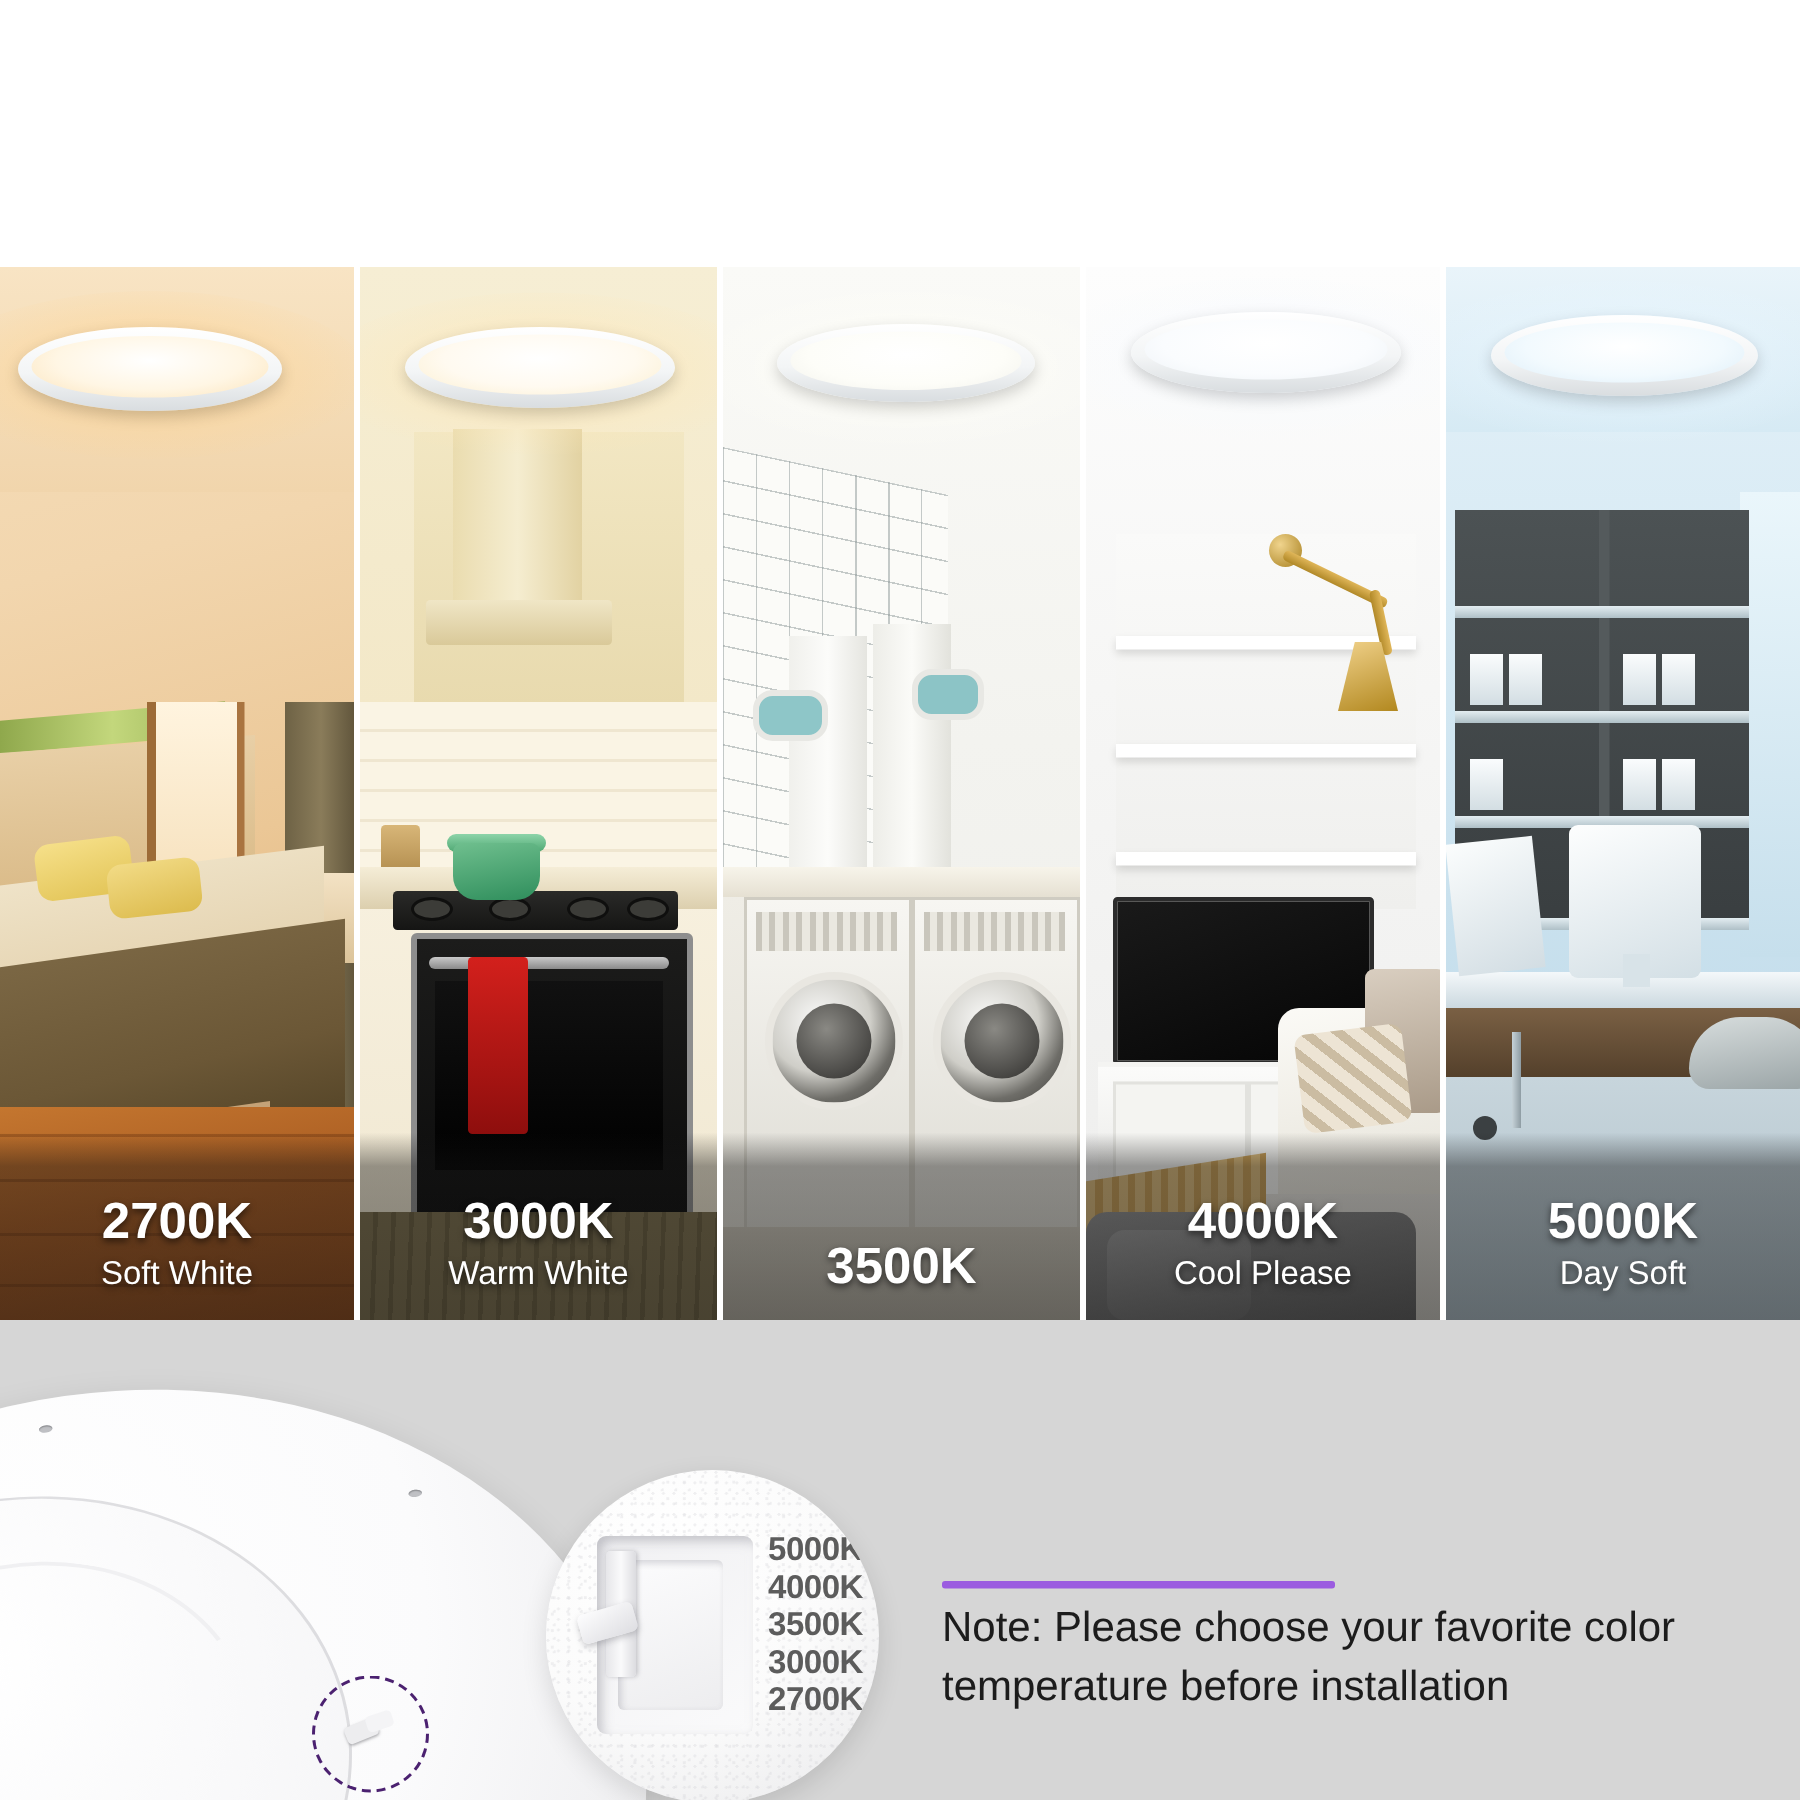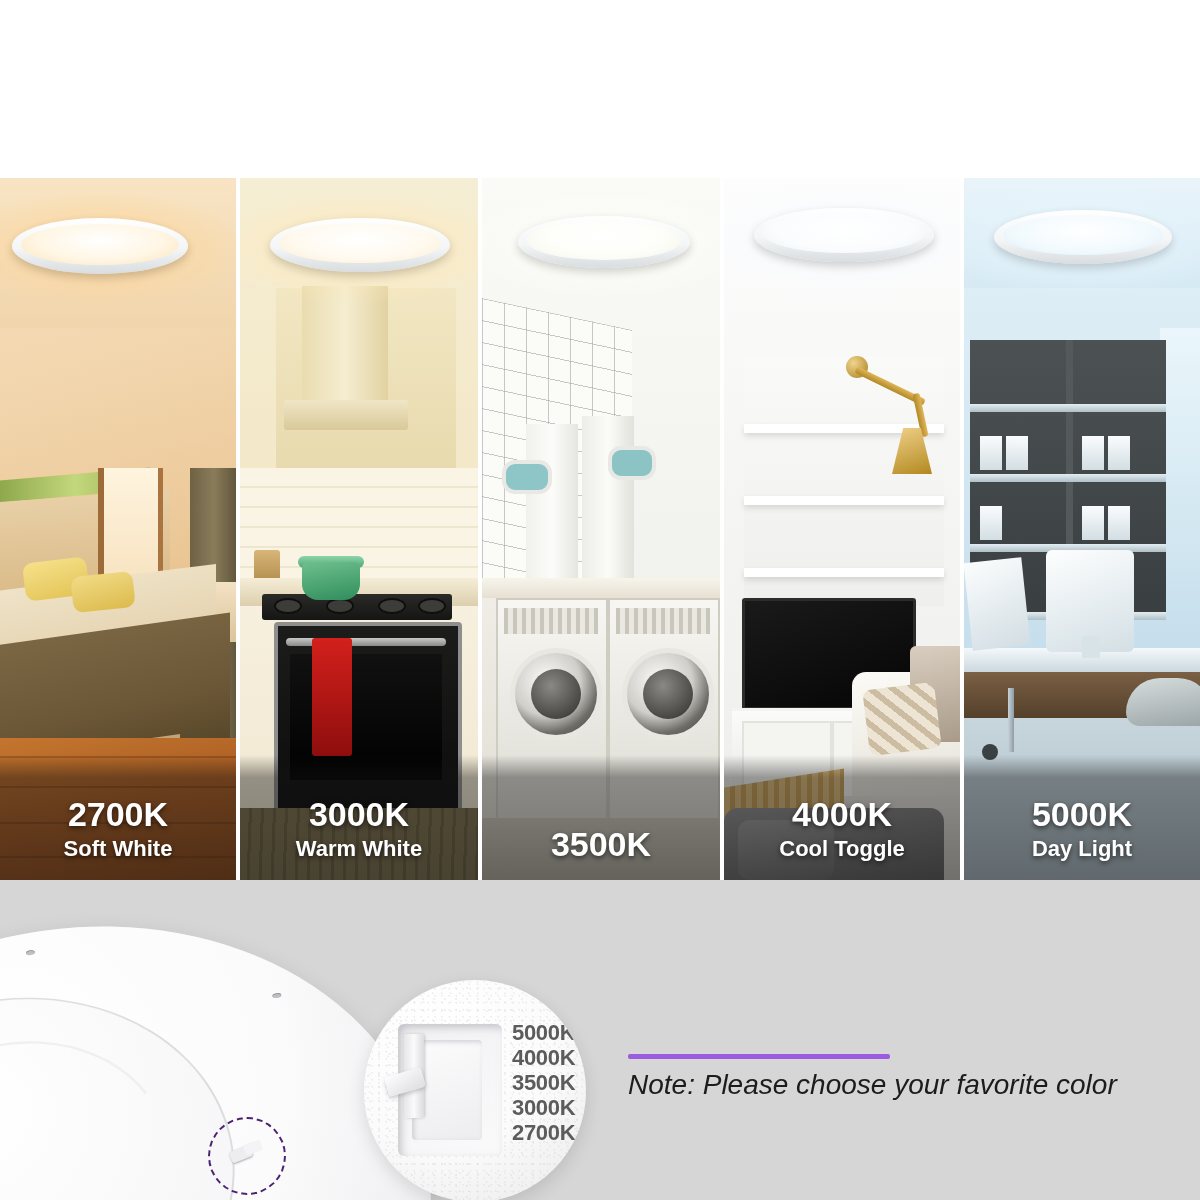--- a/index.html
+++ b/index.html
@@ -165,21 +165,21 @@
   .fixture .glow{
     position:absolute;left:-32%;top:-42%;width:164%;height:200%;border-radius:50%;
     pointer-events:none;
   }
 
   
   .labelband{position:absolute;left:0;top:577px;width:100%;height:125px;
     background:linear-gradient(180deg,rgba(20,20,20,0) 0%,rgba(20,20,20,.42) 18%,rgba(20,20,20,.50) 100%);}
   .labels{position:absolute;left:0;bottom:16px;width:100%;text-align:center;color:#fff;}
   .kelvin{font-size:34px;font-weight:bold;line-height:40px;text-shadow:0 2px 5px rgba(0,0,0,.6);}
-  .kname{font-size:22px;font-weight:bold;line-height:30px;text-shadow:0 2px 5px rgba(0,0,0,.6);}
+  .kname{font-size:22px;font-weight:normal;line-height:30px;text-shadow:0 2px 5px rgba(0,0,0,.6);}
 
   
   .bottom{position:absolute;left:0;top:880px;width:1200px;height:320px;background:#D6D6D6;}
 
   .fixtureback{
     position:absolute;left:-268px;top:858px;width:700px;height:700px;border-radius:50%;
     background:radial-gradient(ellipse at 42% 26%,#FFFFFF 0%,#FBFBFC 48%,#EFEFF1 76%,#DCDCDE 100%);
     box-shadow:0 8px 26px rgba(0,0,0,.10);
     transform:rotate(-8deg) scaleY(.80);
   }
@@ -251,21 +251,21 @@
   .toggletitle{
     position:absolute;left:628px;top:1005px;
     font-size:36px;font-weight:bold;color:#1A1A1A;line-height:42px;letter-spacing:-0.4px;
   }
   .toggleunderline{
     position:absolute;left:628px;top:1054px;width:262px;height:5px;
     background:#9B5CE0;border-radius:2px;
   }
   .togglenote{
     position:absolute;left:628px;top:1065px;width:540px;
-    font-size:28px;line-height:39px;color:#1C1C1C;font-style:italic;
+    font-size:28px;line-height:39px;color:#1C1C1C;
   }
 </style>
 </head>
 <body>
 
 <div class="page">
 
 
   <div class="strip">
 
@@ -397,21 +397,21 @@
         <div class="sofacushion"></div>
         <div class="fixture" style="left:30px;top:30px;width:180px;height:54px;">
           <div class="glow" style="background:radial-gradient(ellipse at 50% 48%,rgba(246,250,255,.9) 0%,rgba(246,250,255,.26) 48%,rgba(246,250,255,0) 74%);"></div>
           <div class="rim"></div>
           <div class="lens" style="background:radial-gradient(ellipse at 50% 40%,#FFFFFF 0%,#FAFCFE 60%,#EDF2F6 100%);"></div>
         </div>
       </div>
       <div class="labelband"></div>
       <div class="labels">
         <div class="kelvin">4000K</div>
-        <div class="kname">Cool Toggle</div>
+        <div class="kname">Cool Please</div>
       </div>
     </div>
 
     <div class="panel p5">
       <div class="scene">
         <div class="wall"></div>
           <div class="ceil"></div>
         <div class="window"></div>
         <div class="shelfunit"></div>
         <div class="divider" style="left:102px;"></div>
@@ -438,21 +438,21 @@
         <div class="chairseat"></div>
         <div class="fixture" style="left:30px;top:32px;width:178px;height:54px;">
           <div class="glow" style="background:radial-gradient(ellipse at 50% 48%,rgba(232,246,255,.95) 0%,rgba(232,246,255,.30) 48%,rgba(232,246,255,0) 74%);"></div>
           <div class="rim"></div>
           <div class="lens" style="background:radial-gradient(ellipse at 50% 40%,#FFFFFF 0%,#F2FAFE 58%,#DCEDF8 100%);"></div>
         </div>
       </div>
       <div class="labelband"></div>
       <div class="labels">
         <div class="kelvin">5000K</div>
-        <div class="kname">Day Light</div>
+        <div class="kname">Day Soft</div>
       </div>
     </div>
   </div>
 
   <div class="bottom"></div>
 
   <div class="fixtureback">
     <div class="innerring"></div>
 
     <div class="fbscrew" style="left:330px;top:22px;"></div>
@@ -481,15 +481,16 @@
       <div>4000K</div>
       <div>3500K</div>
       <div>3000K</div>
       <div>2700K</div>
     </div>
   </div>
 
   <div class="toggleunderline"></div>
   <div class="togglenote">
     <div>Note: Please choose your favorite color</div>
+    <div>temperature before installation</div>
   </div>
 
 </div>
 
 </body></html>

